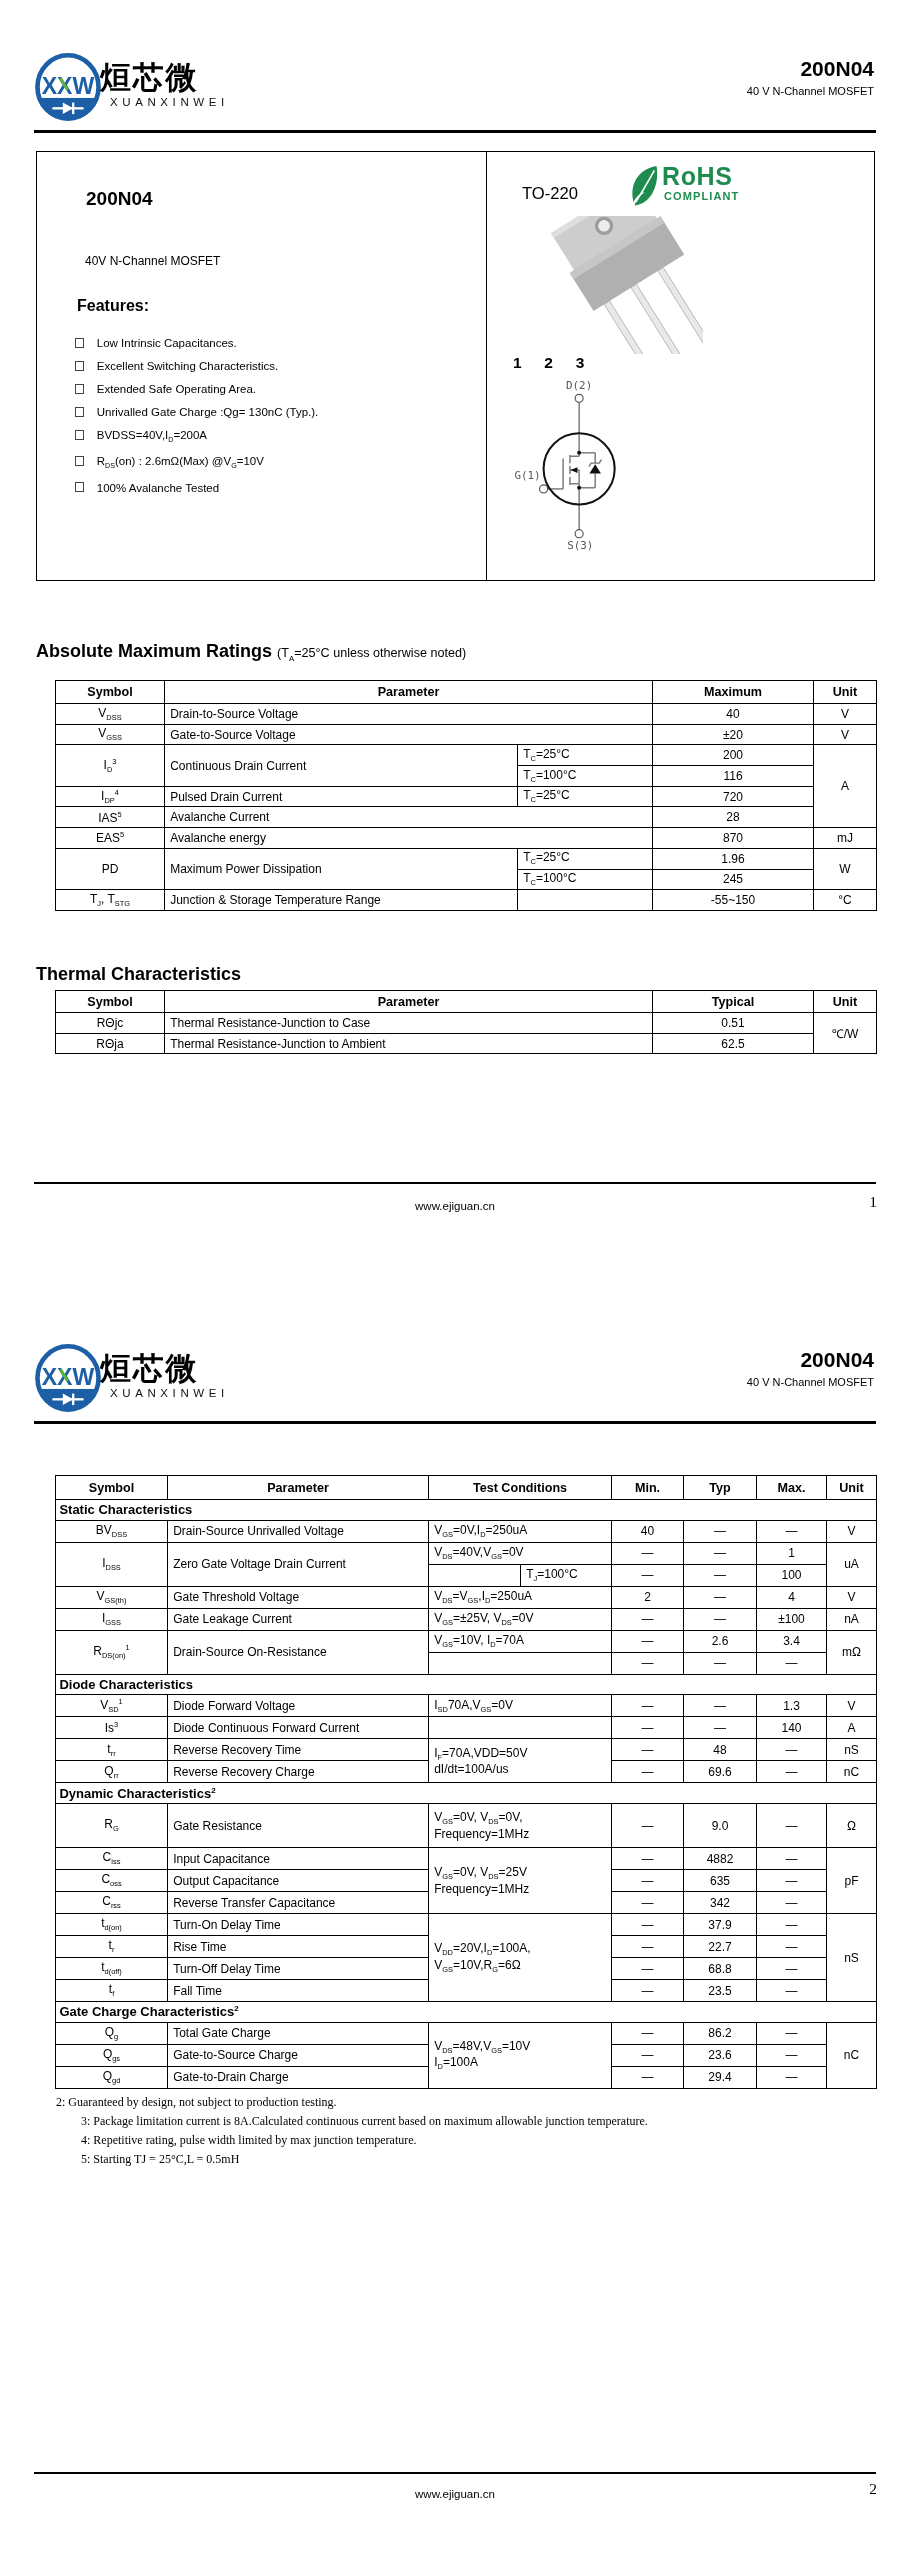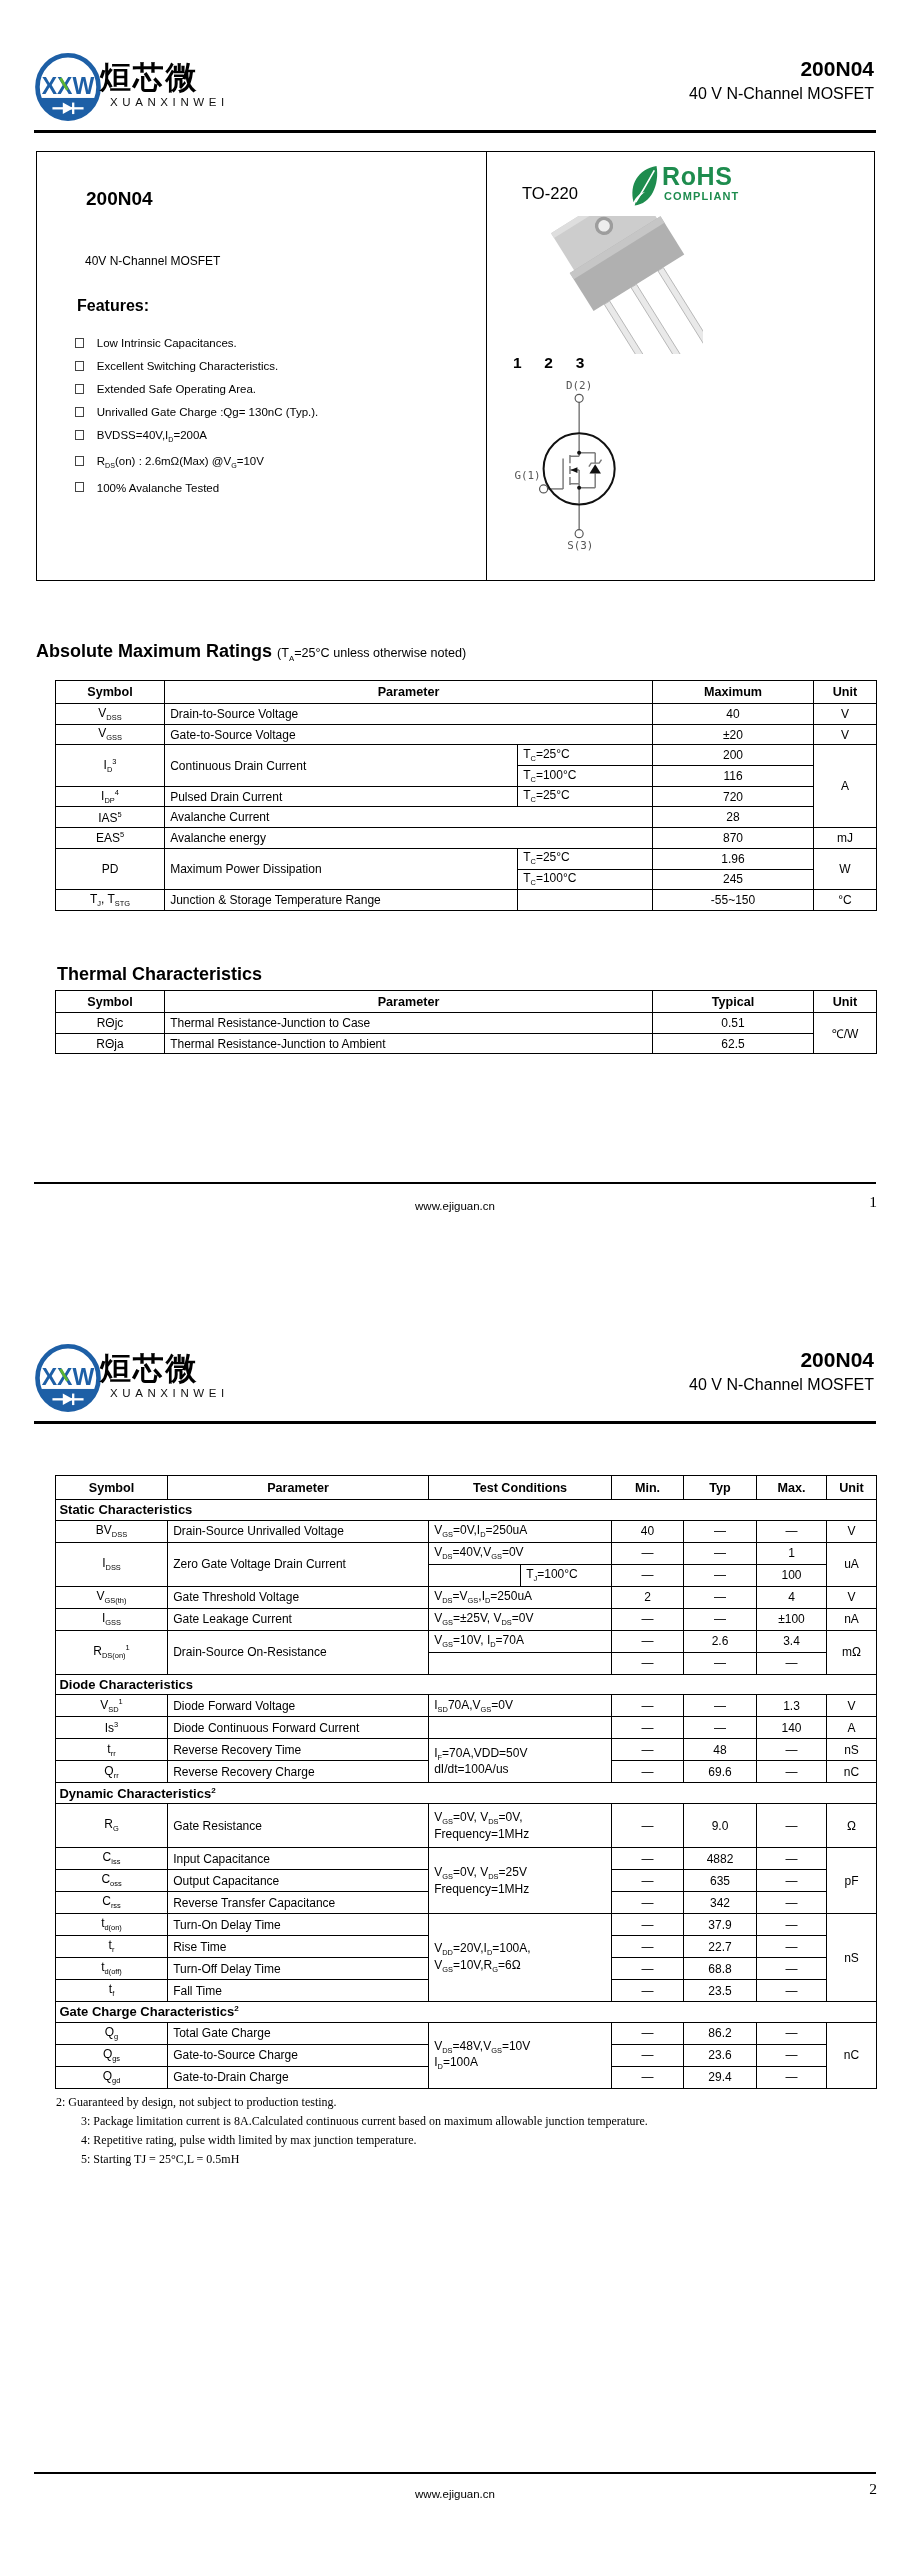--- a/index.html
+++ b/index.html
@@ -9,21 +9,21 @@
   .page { position:absolute; left:0; width:910px; background:#fff; }
   #page1 { top:0; height:1291px; }
   #page2 { top:1291px; height:1285px; }
 
   
   .hdr { position:absolute; left:0; top:0; width:910px; height:135px; }
   .hdr .logo { position:absolute; left:34px; top:53px; }
   .hdr .cn { position:absolute; left:100px; top:57px; font-size:31px; font-weight:bold; letter-spacing:1.7px; }
   .hdr .en { position:absolute; left:110px; top:96px; font-size:11.5px; letter-spacing:4.6px; color:#111; }
   .hdr .part { position:absolute; right:36px; top:57px; font-size:21px; font-weight:bold; text-align:right; }
-  .hdr .sub  { position:absolute; right:36px; top:85px; font-size:16px; text-align:right; }
+  .hdr .sub  { position:absolute; right:36px; top:85px; font-size:11px; text-align:right; }
   .hdr .rule { position:absolute; left:34px; top:130px; width:842px; height:2.9px; background:#000; }
 
   
   .ftr-rule { position:absolute; left:34px; width:842px; height:2.3px; background:#000; }
   .ftr-site { position:absolute; left:0; width:910px; text-align:center; font-size:11.5px; }
   .ftr-page { position:absolute; right:33px; font-family:"Liberation Serif", serif; font-size:15.5px; }
 
   
   .obox { position:absolute; left:36px; top:151px; width:839px; height:430px; border:1.1px solid #000; }
   .obox .vdiv { position:absolute; left:449px; top:0; width:1.1px; height:100%; background:#000; }
@@ -274,21 +274,21 @@
     <tr>
       <td>T<sub>J</sub>, T<sub>STG</sub></td>
       <td class="pl">Junction &amp; Storage Temperature Range</td>
       <td class="cond"></td>
       <td>-55~150</td>
       <td>°C</td>
     </tr>
   </tbody>
     </table>
 
-  <div class="sec-title" style="top:964px;margin-left:21px;">
+  <div class="sec-title" style="top:964px;">
     <span>Thermal Characteristics</span>
   </div>
 
   <table class="dt thm" style="top:990px; width:820px;">
     <colgroup>
         <col style="width:109px">
         <col style="width:488px">
         <col style="width:161px">
         <col style="width:63px">
       </colgroup>

